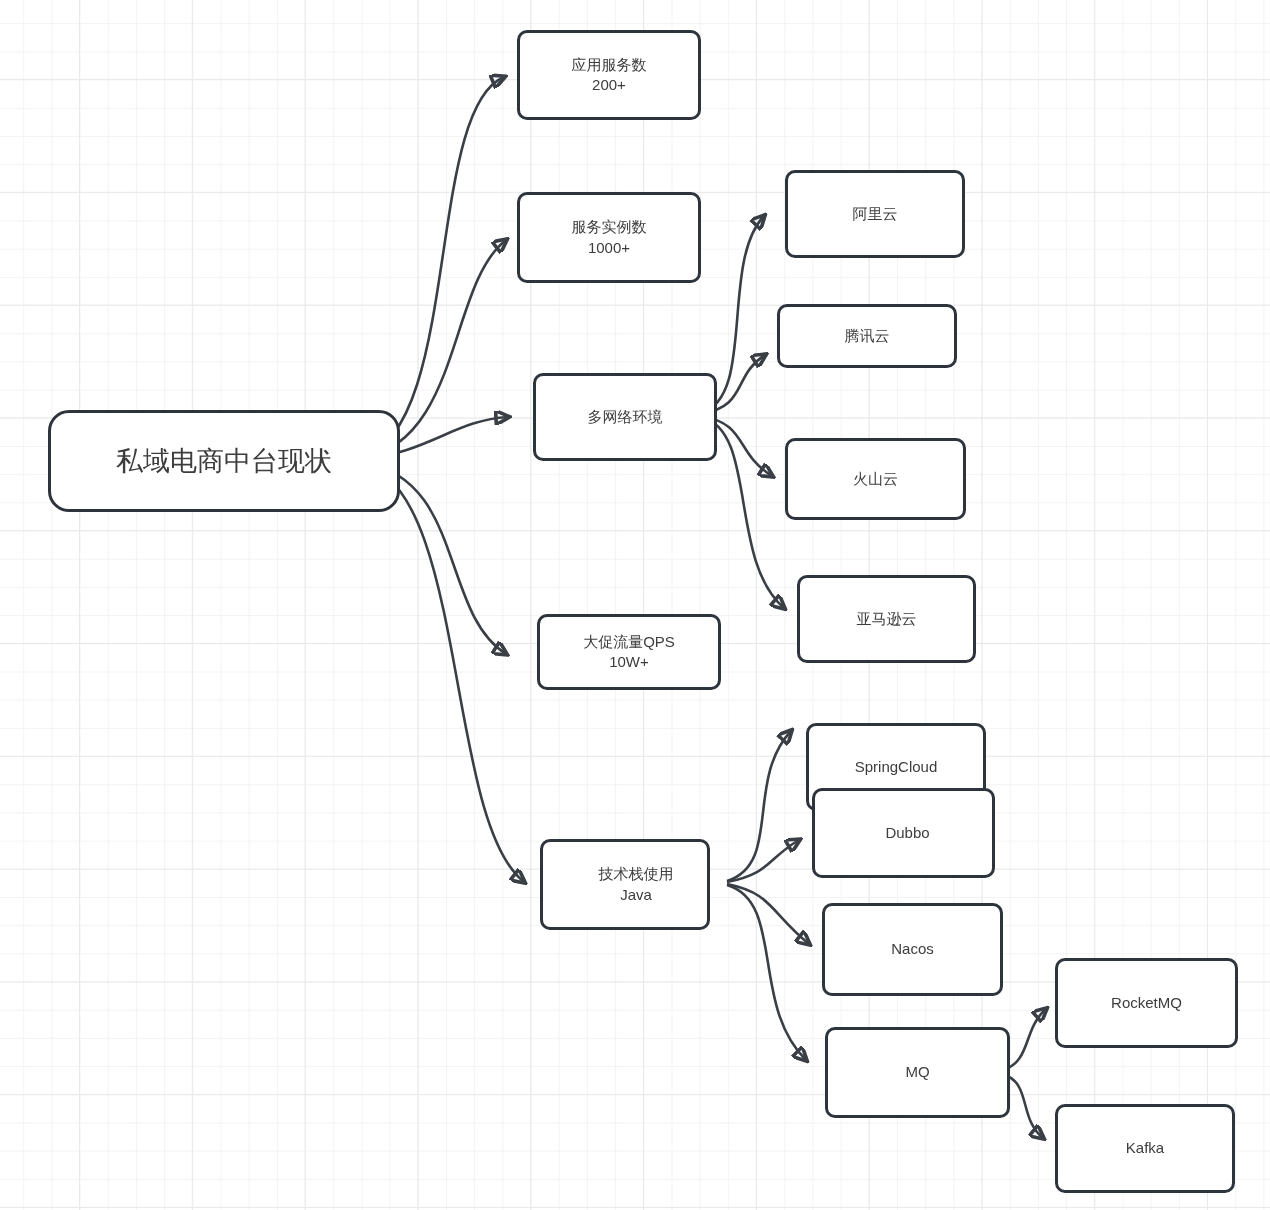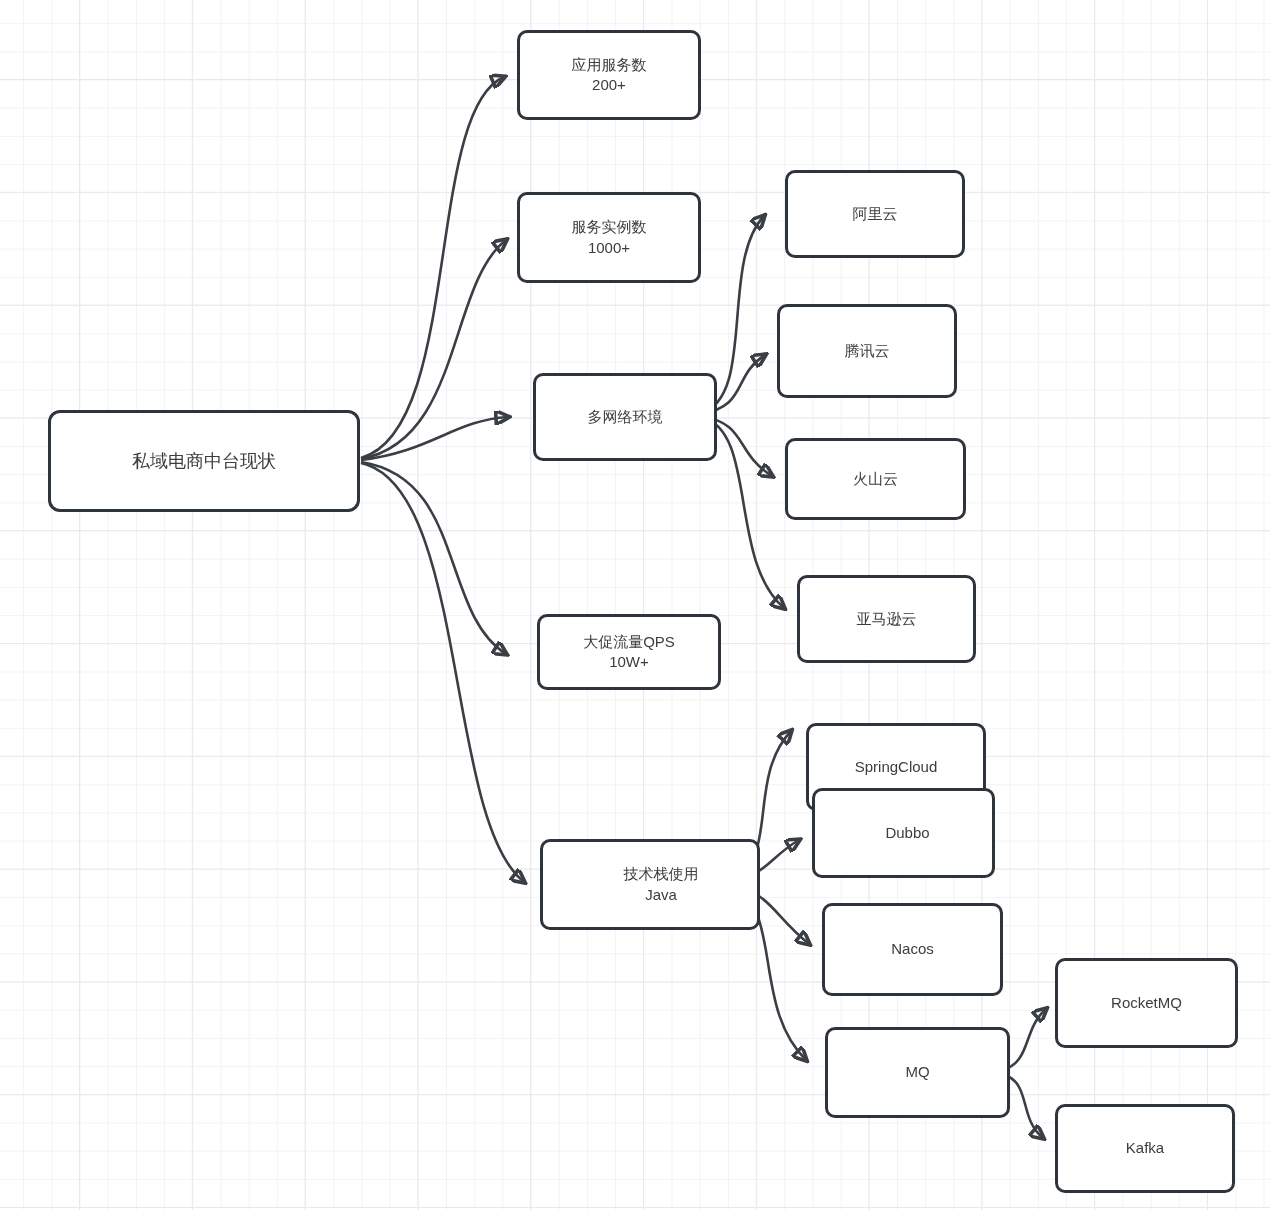--- a/index.html
+++ b/index.html
@@ -20,28 +20,28 @@
   }
   svg.edges{position:absolute;left:0;top:0;width:1270px;height:1210px;}
   svg.edges path{fill:none;stroke:#3a3f46;stroke-width:2.6px;}
   .node{
     position:absolute;display:flex;align-items:center;justify-content:center;
     text-align:center;white-space:pre-line;
     background:#ffffff;border:3px solid #2e343c;border-radius:10px;
     color:#3d3d3d;font-size:15px;line-height:1.35;box-sizing:border-box;
     z-index:2;
   }
-  .n-root   {left:48px;  top:410px; width:312px; height:102px; border-radius:12px; font-size:18px;}
+  .n-root   {left:48px;  top:410px; width:352px; height:102px; border-radius:21px; font-size:27px;}
   .n-app    {left:517px; top:30px;  width:184px; height:90px;}
   .n-inst   {left:517px; top:192px; width:184px; height:91px;}
   .n-net    {left:517px; top:373px; width:184px; height:88px;margin-left:16px;}
   .n-qps    {left:537px; top:614px; width:184px; height:76px;}
-  .n-java   {left:540px; top:839px; width:220px; height:91px;padding-left:22px;}
+  .n-java   {left:540px; top:839px; width:170px; height:91px;padding-left:22px;}
   .n-ali    {left:777px; top:170px; width:180px; height:88px;margin-left:8px;}
-  .n-tencent{left:777px; top:304px; width:180px; height:94px;}
+  .n-tencent{left:777px; top:304px; width:180px; height:64px;}
   .n-volc   {left:785px; top:438px; width:181px; height:82px;}
   .n-aws    {left:797px; top:575px; width:179px; height:88px;}
   .n-spring {left:806px; top:679px; width:180px; height:88px;margin-top:44px;}
   .n-dubbo  {left:812px; top:788px; width:183px; height:90px;padding-left:8px;}
   .n-nacos  {left:822px; top:903px; width:181px; height:93px;}
   .n-mq     {left:817px; top:1027px;width:185px; height:91px;margin-left:8px;}
   .n-rocket {left:1055px;top:958px; width:183px; height:90px;}
   .n-kafka  {left:1055px;top:1104px;width:180px; height:89px;}
 </style>
 </head>

